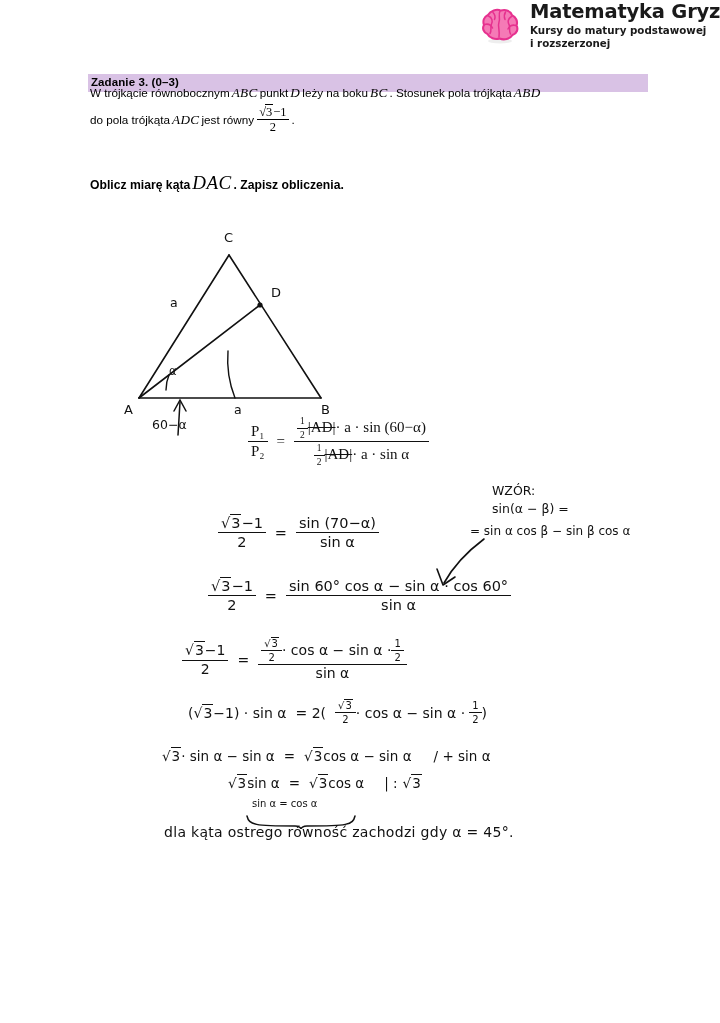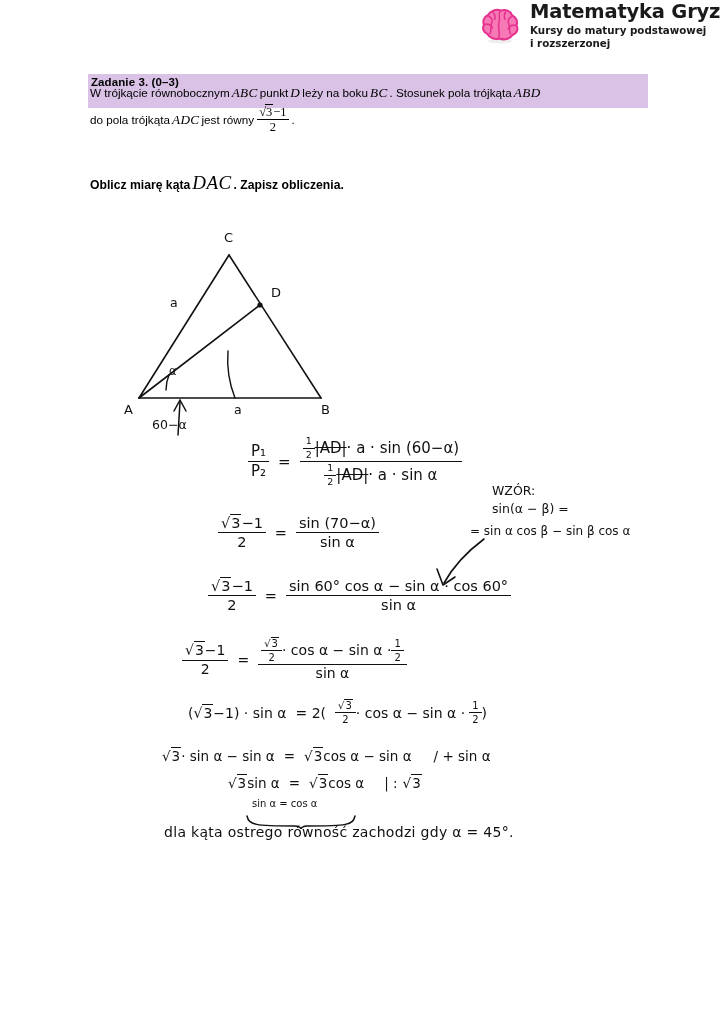--- a/index.html
+++ b/index.html
@@ -54,21 +54,21 @@
     white-space: nowrap;
   }
   #brand-sub1 { margin-top: 2px; }
 
   
   #task-banner {
     position: absolute;
     left: 88px;
     top: 74px;
     width: 560px;
-    height: 34px;
+    height: 18px;
     background: #d9c2e5;
   }
   #task-banner-label {
     font-size: 11.5px;
     font-weight: bold;
     color: #000;
     padding: 2px 0 0 3px;
     letter-spacing: 0.1px;
   }
 
@@ -235,21 +235,21 @@
   <div class="dlabel" style="left:124px; top:0px;">C</div>
   <div class="dlabel" style="left:171px; top:55px;">D</div>
   <div class="dlabel" style="left:24px; top:172px;">A</div>
   <div class="dlabel" style="left:221px; top:172px;">B</div>
   <div class="dlabel small" style="left:70px; top:65px;">a</div>
   <div class="dlabel small" style="left:134px; top:172px;">a</div>
   <div class="dlabel small" style="left:69px; top:134px; font-size:11.5px;">α</div>
   <div class="dlabel small" style="left:52px; top:187px; font-size:12.5px;">60−α</div>
 </div>
 
-<div class="hwrow" style="left:248px; top:436px; font-size:15px;">
+<div class="hwrow" style="left:248px; top:416px; font-size:15px;font-family:Liberation Serif, serif;">
   <span class="hwfrac">
     <span class="n">P₁</span>
     <span class="d">P₂</span>
   </span>
   <span class="eqsign">=</span>
   <span class="hwfrac">
     <span class="n"><span class="hwfrac" style="font-size:9.5px; vertical-align:middle;"><span class="n">1</span><span class="d">2</span></span><span class="strike">|AD|</span><span>· a · sin (60−α)</span></span>
     <span class="d"><span class="hwfrac" style="font-size:9.5px; vertical-align:middle;"><span class="n">1</span><span class="d">2</span></span><span class="strike">|AD|</span><span>· a · sin α</span></span>
   </span>
 </div>

